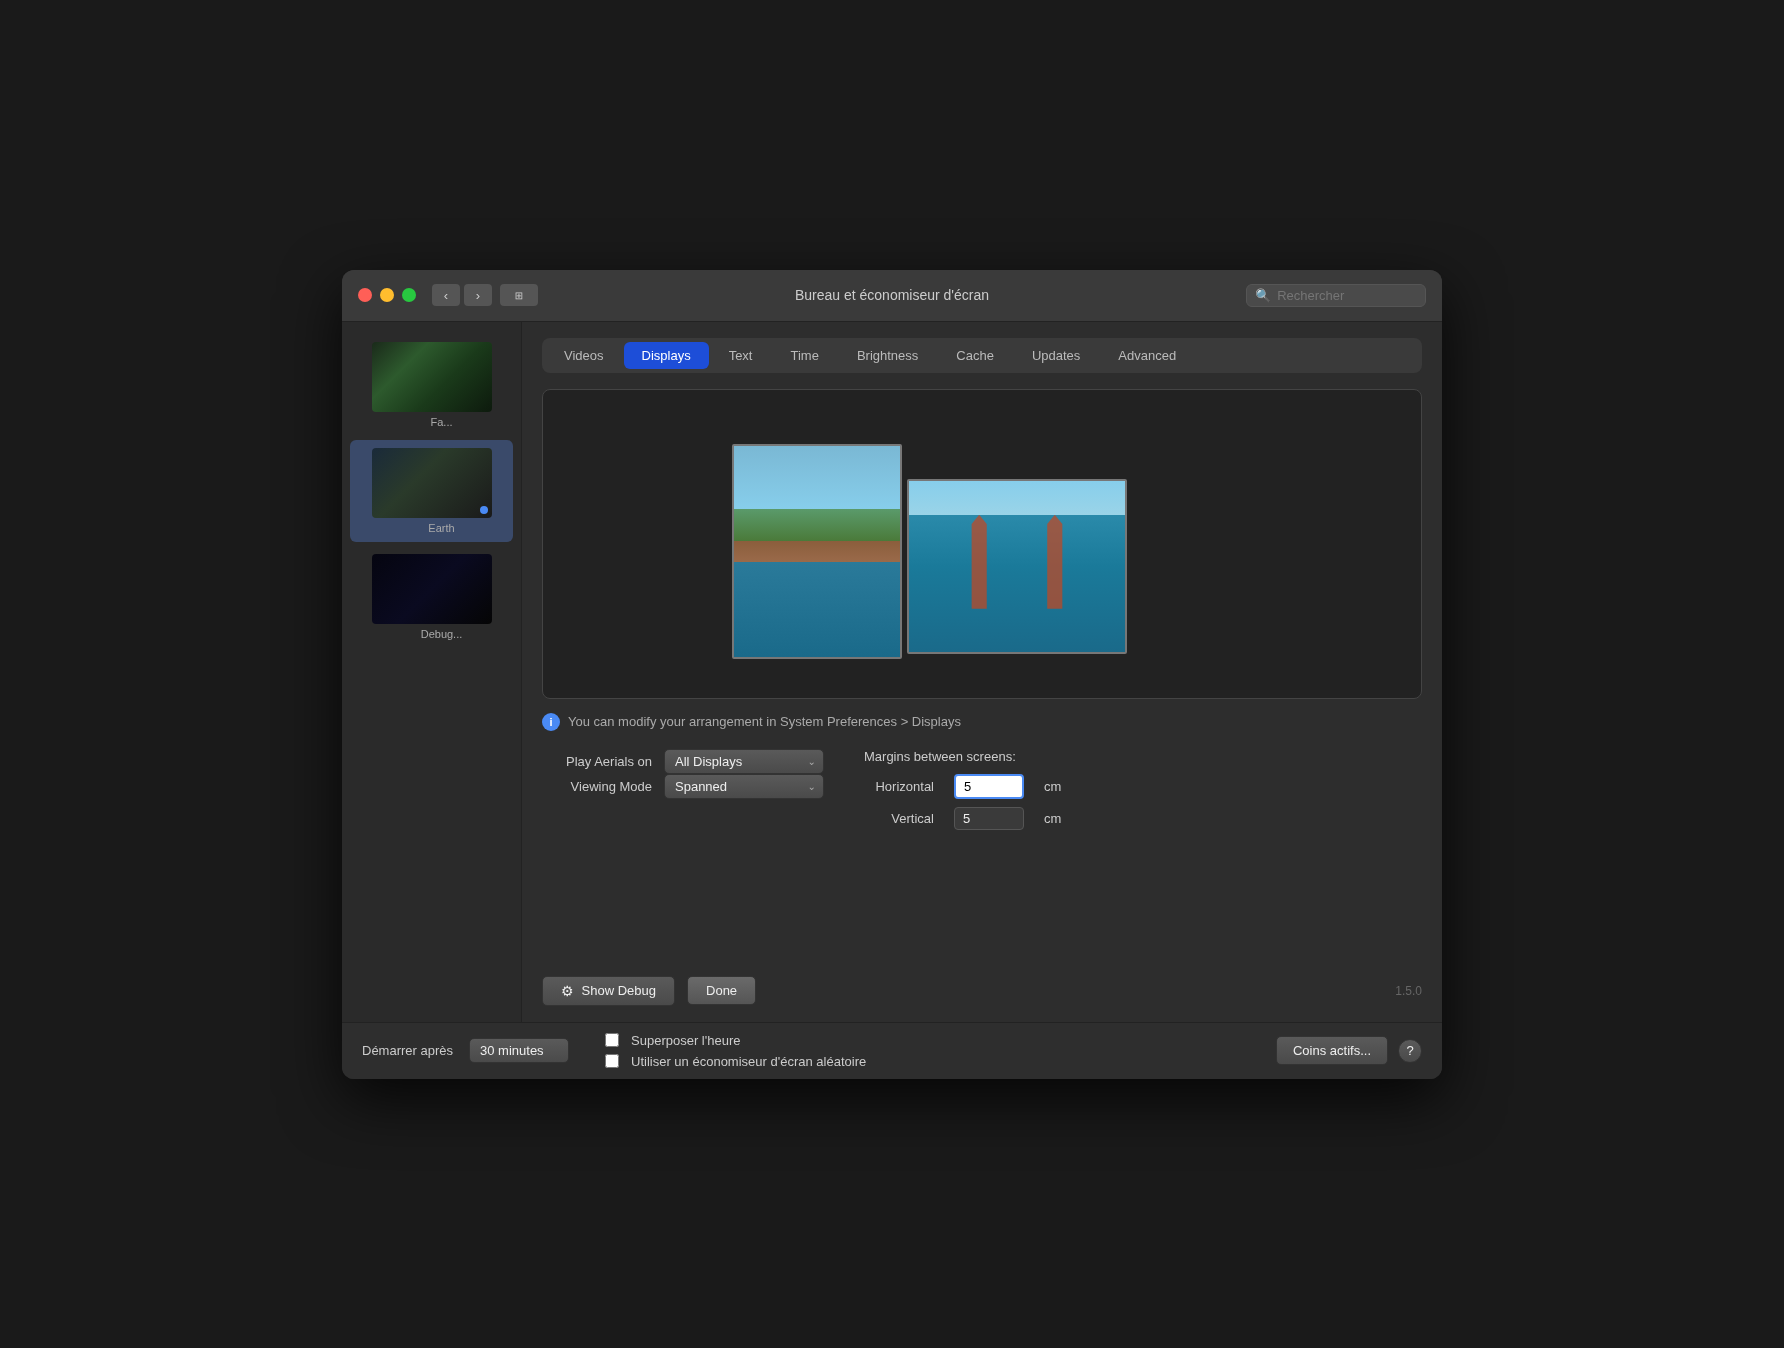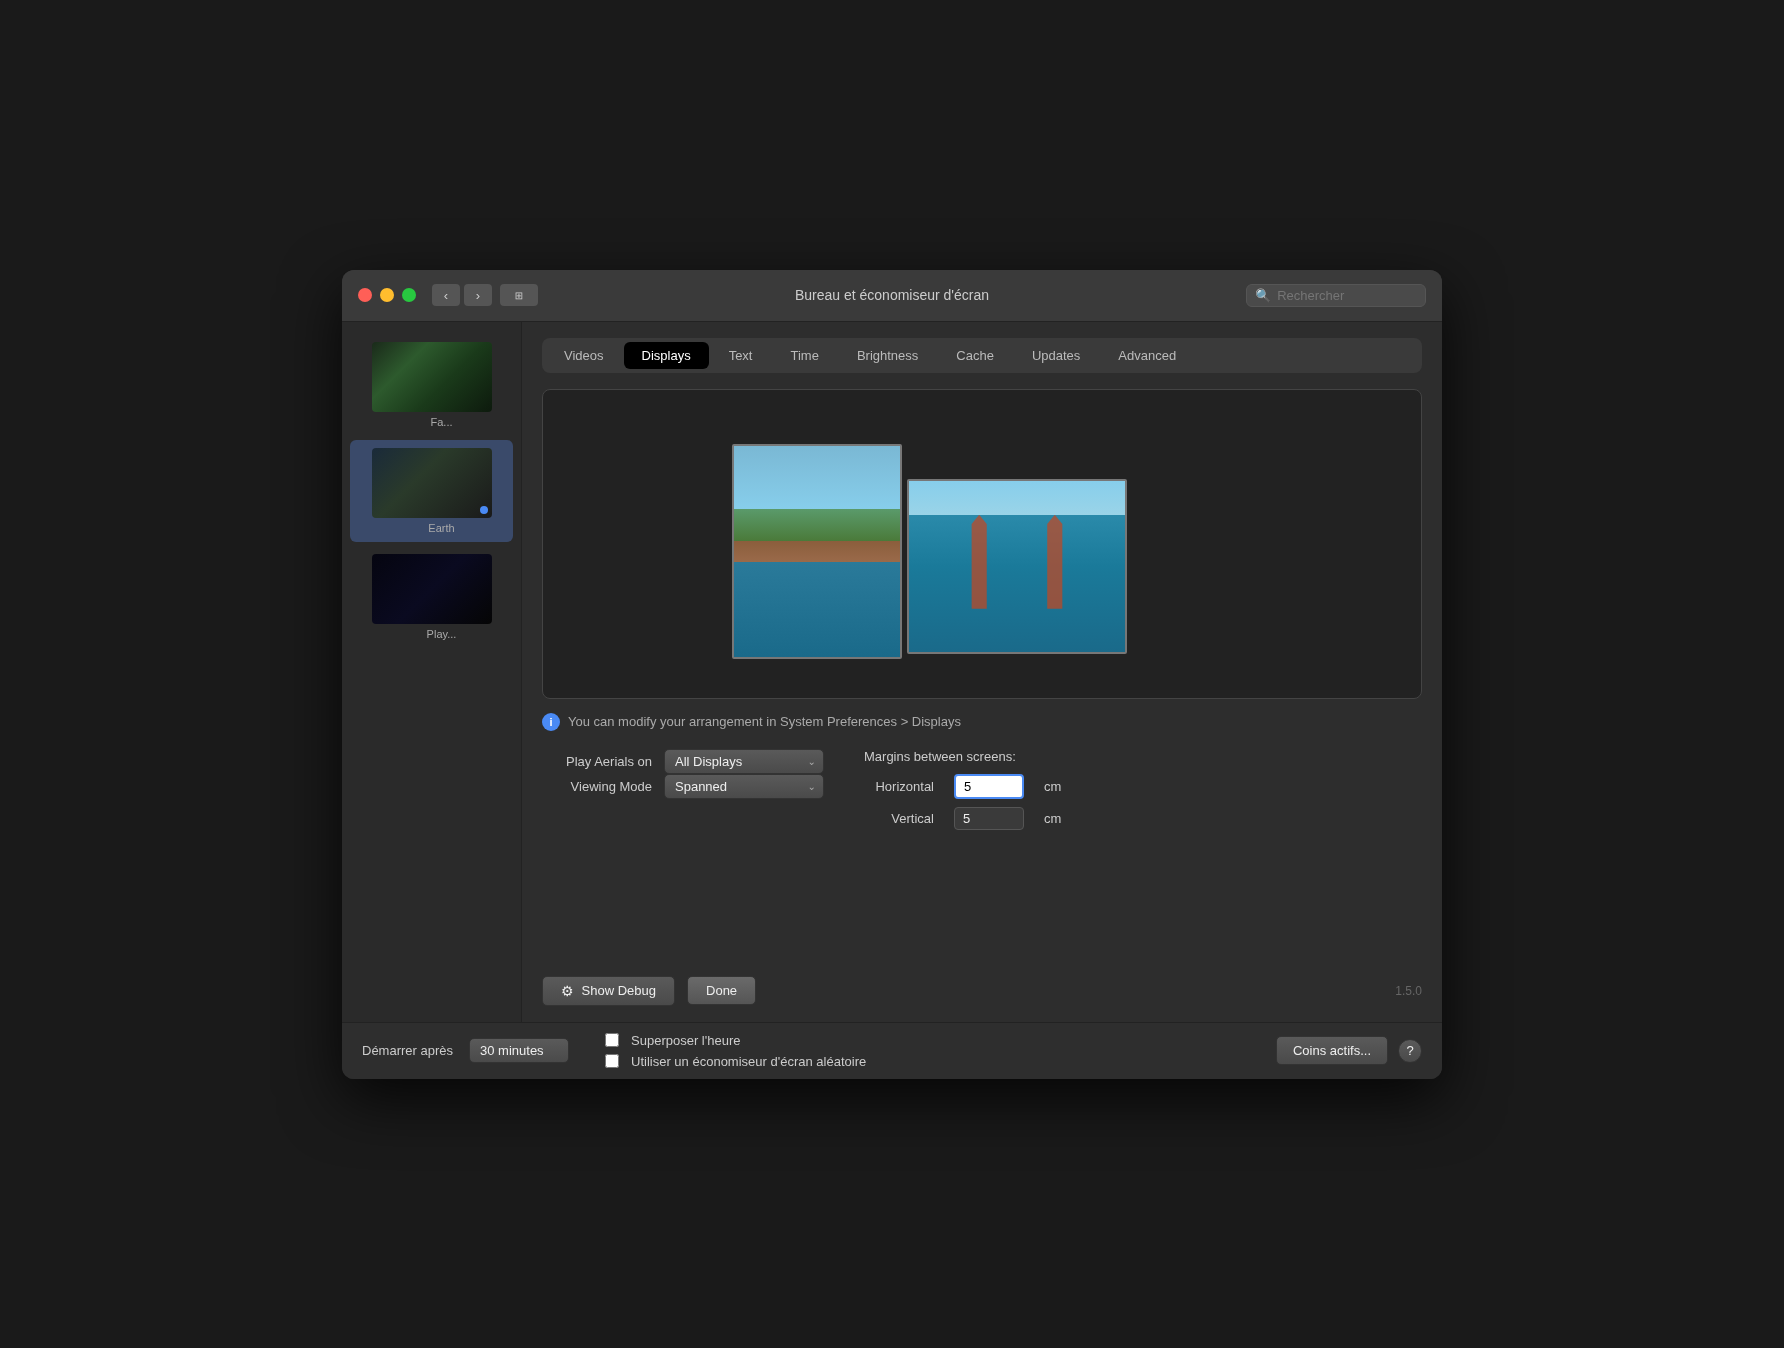--- a/index.html
+++ b/index.html
@@ -212,21 +212,21 @@
       padding: 6px 18px;
       border-radius: 6px;
       cursor: pointer;
       font-size: 13px;
       color: #bbb;
       border: none;
       background: transparent;
       white-space: nowrap;
     }
     .tab.active {
-      background: #000000;
+      background: #1d4ed8;
       color: #fff;
       font-weight: 500;
     }
 
     .display-preview-area {
       background: #222;
       border-radius: 8px;
       border: 1px solid #444;
       height: 310px;
       position: relative;
@@ -572,21 +572,21 @@
         <div class="sidebar-thumb" style="position:relative;">
           <div class="thumb-gradient-earth"></div>
           <div class="sidebar-selected-indicator"></div>
         </div>
         <span class="sidebar-label">Earth</span>
       </div>
       <div class="sidebar-item">
         <div class="sidebar-thumb">
           <div class="thumb-gradient-space"></div>
         </div>
-        <span class="sidebar-label">Play...</span>
+        <span class="sidebar-label">Debug...</span>
       </div>
     </div>
 
     <div class="main-content">
 
       <div class="tab-bar">
         <button class="tab">Videos</button>
         <button class="tab active">Displays</button>
         <button class="tab">Text</button>
         <button class="tab">Time</button>

